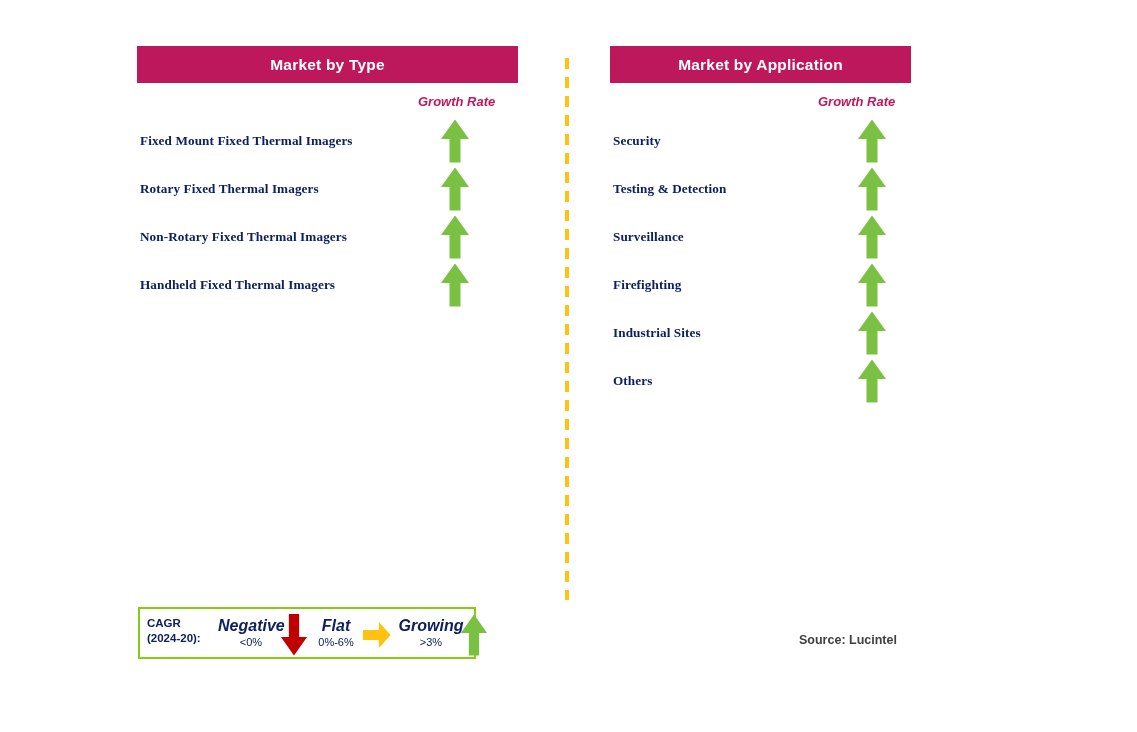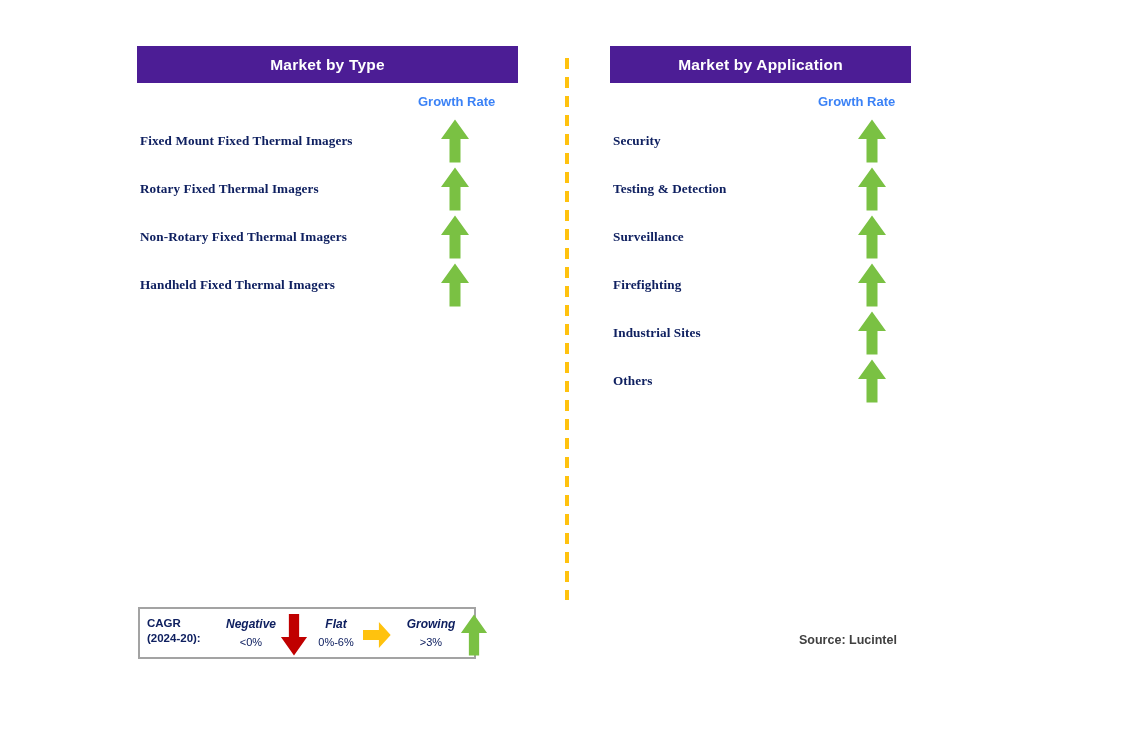--- a/index.html
+++ b/index.html
@@ -23,38 +23,39 @@
   }
   #panel-type   { left: 137px; width: 381px; }
   #panel-app    { left: 610px; width: 301px; }
 
   .panel-header {
     position: absolute;
     left: 0;
     top: 46px;
     width: 100%;
     height: 37px;
-    background: #4c1d95;
+    background: #be185d;
     color: #ffffff;
     font-size: 15.5px;
     font-weight: bold;
     letter-spacing: 0.2px;
     display: flex;
     align-items: center;
     justify-content: center;
     box-sizing: border-box;
   }
 
   .growth-label {
     position: absolute;
     top: 94px;
     font-size: 13px;
     font-weight: bold;
-    color: #3b82f6;
-    white-space: nowrap;
+    color: #be185d;
+    white-space: nowrap;
+    font-style: italic;
   }
   #panel-type .growth-label { left: 281px; }
   #panel-app  .growth-label { left: 208px; }
 
   
   .rows {
     position: absolute;
     left: 0;
     top: 118px;
     width: 100%;
@@ -99,21 +100,21 @@
     );
   }
 
   
   #legend {
     position: absolute;
     left: 138px;
     top: 607px;
     width: 338px;
     height: 52px;
-    border: 2px solid #a3a3a3;
+    border: 2px solid #84cc16;
     background: #ffffff;
     box-sizing: border-box;
   }
   .legend-cagr {
     position: absolute;
     left: 7px;
     top: 7px;
     font-size: 11.5px;
     font-weight: bold;
     color: #0f2060;
@@ -123,21 +124,21 @@
   #legend-negative { left: 78px;  width: 90px; }
   #legend-flat     { left: 163px; width: 90px; }
   #legend-growing  { left: 258px; width: 90px; }
 
   .legend-title {
     position: absolute;
     top: 8px;
     left: 0;
     width: 66px;
     text-align: center;
-    font-size: 12px;
+    font-size: 16px;
     font-weight: bold;
     font-style: italic;
     color: #0f2060;
     white-space: nowrap;
   }
   .legend-value {
     position: absolute;
     top: 27px;
     left: 0;
     width: 66px;

